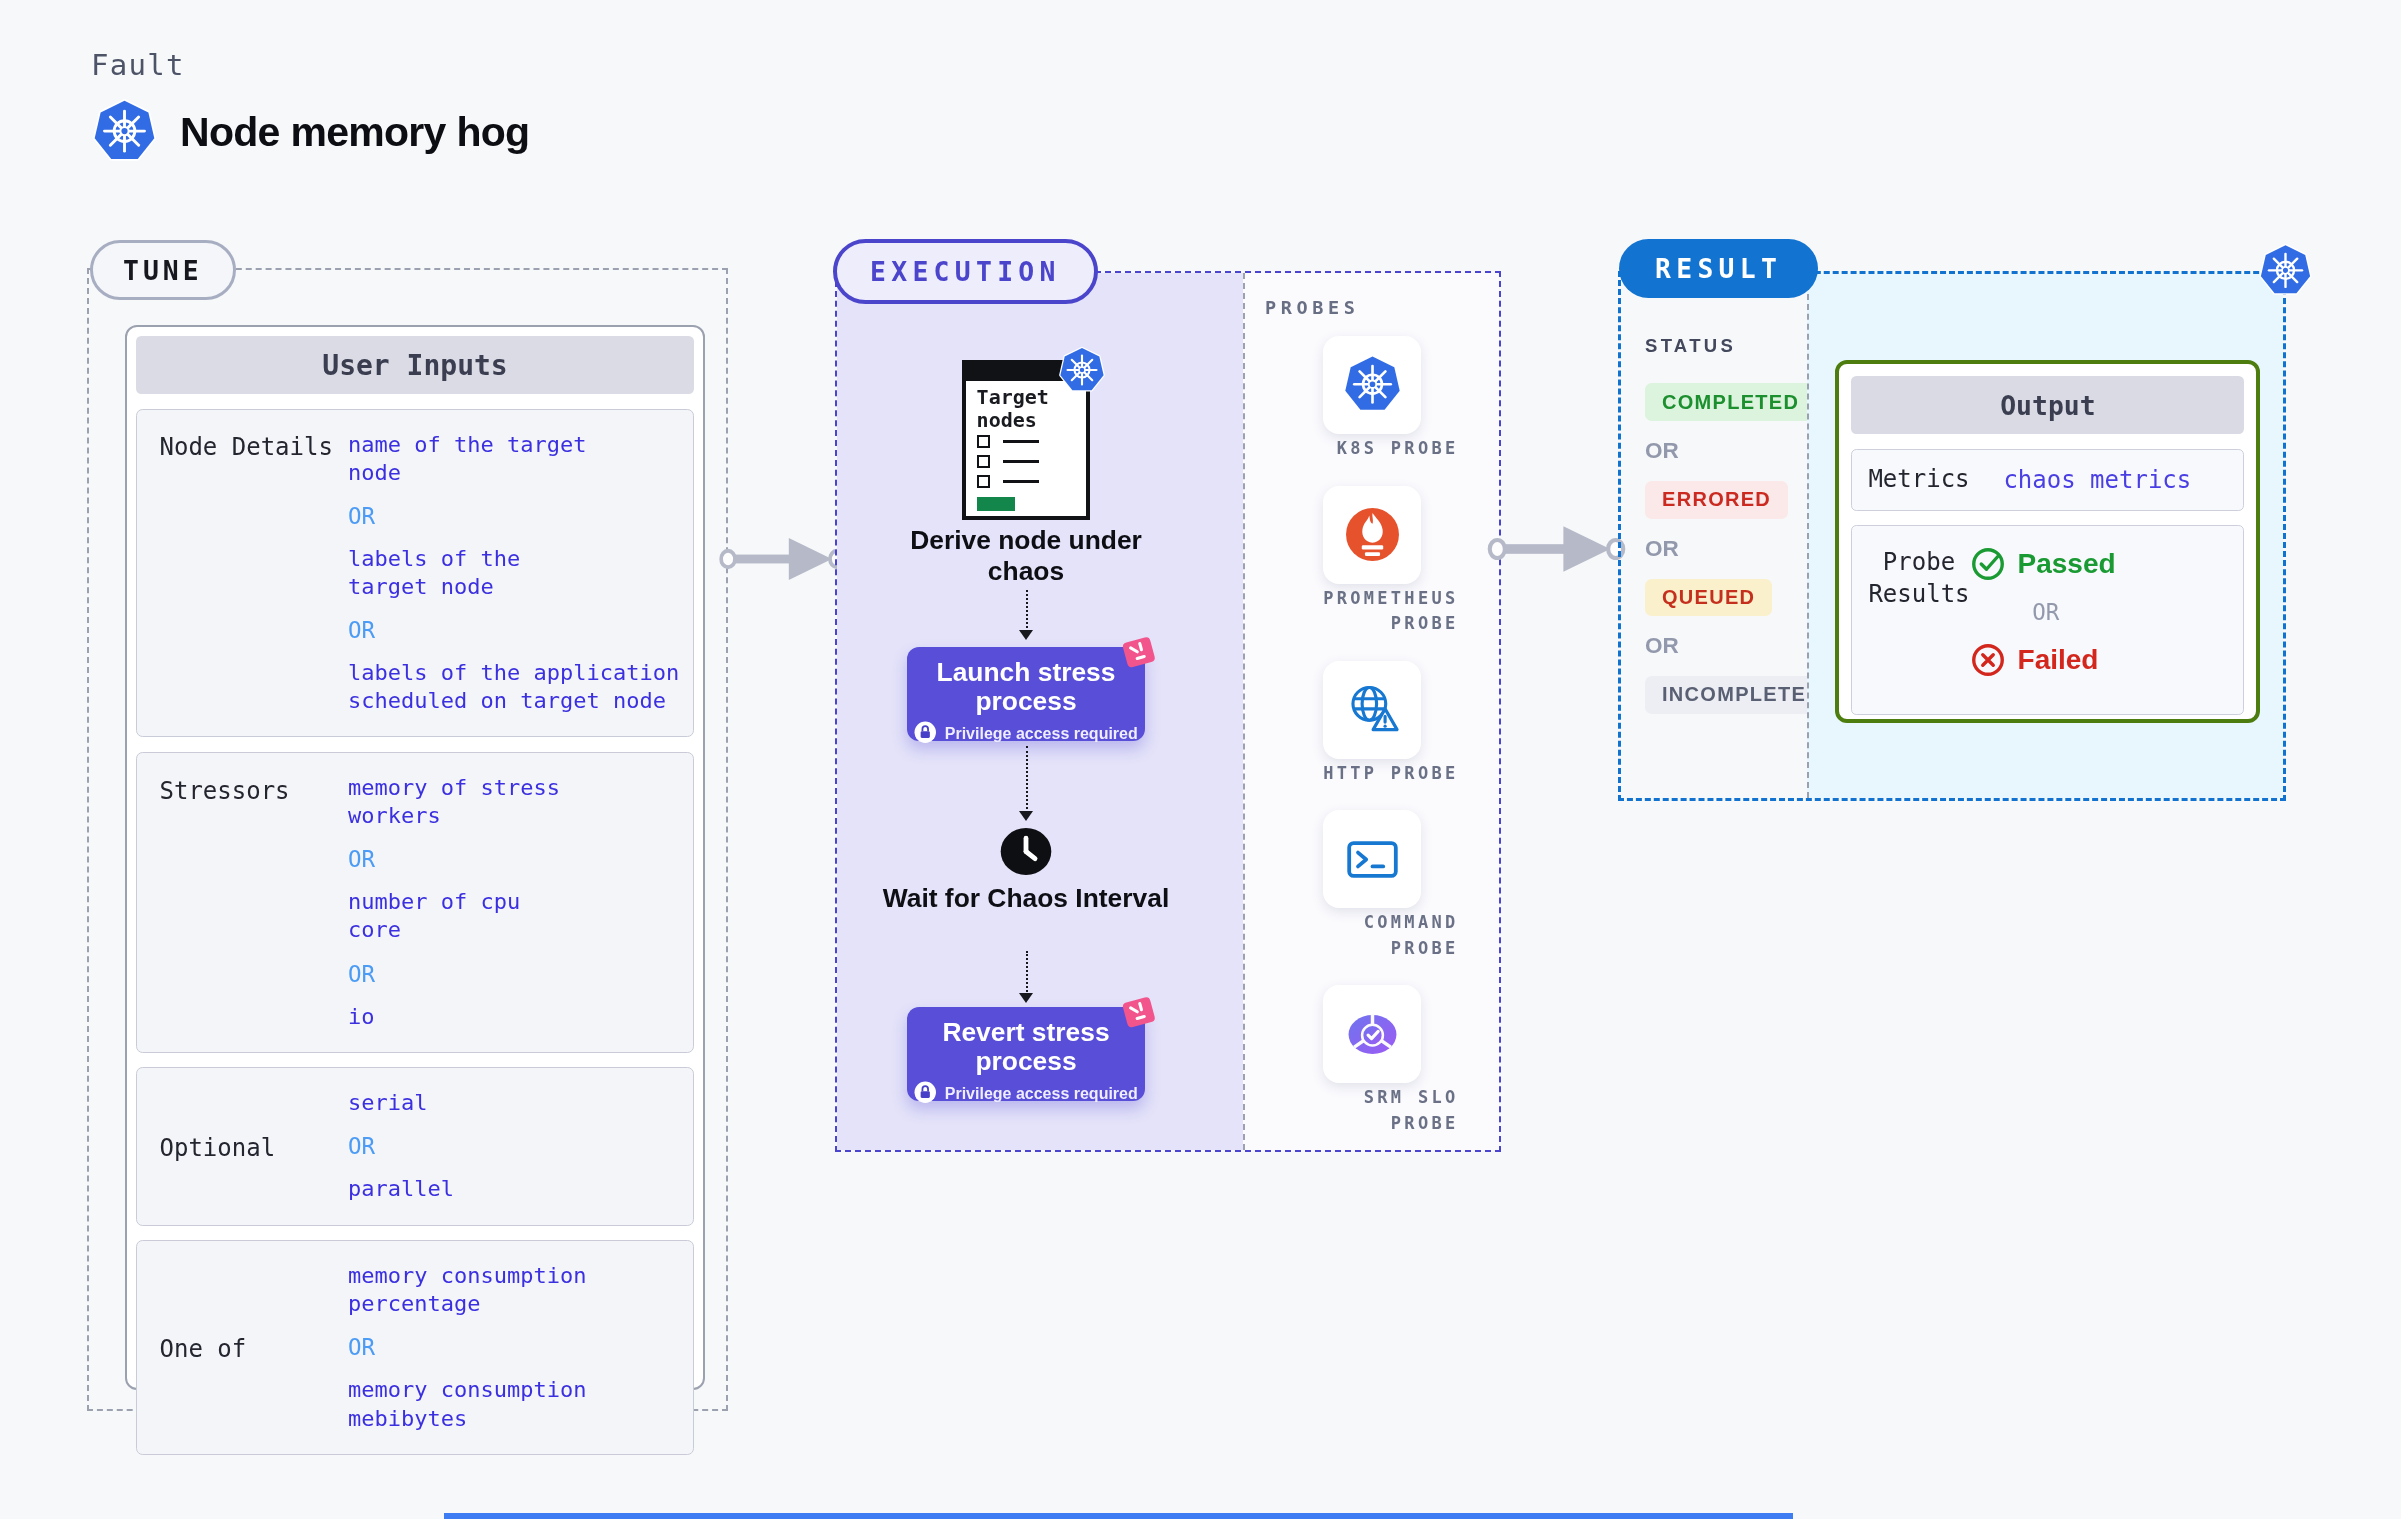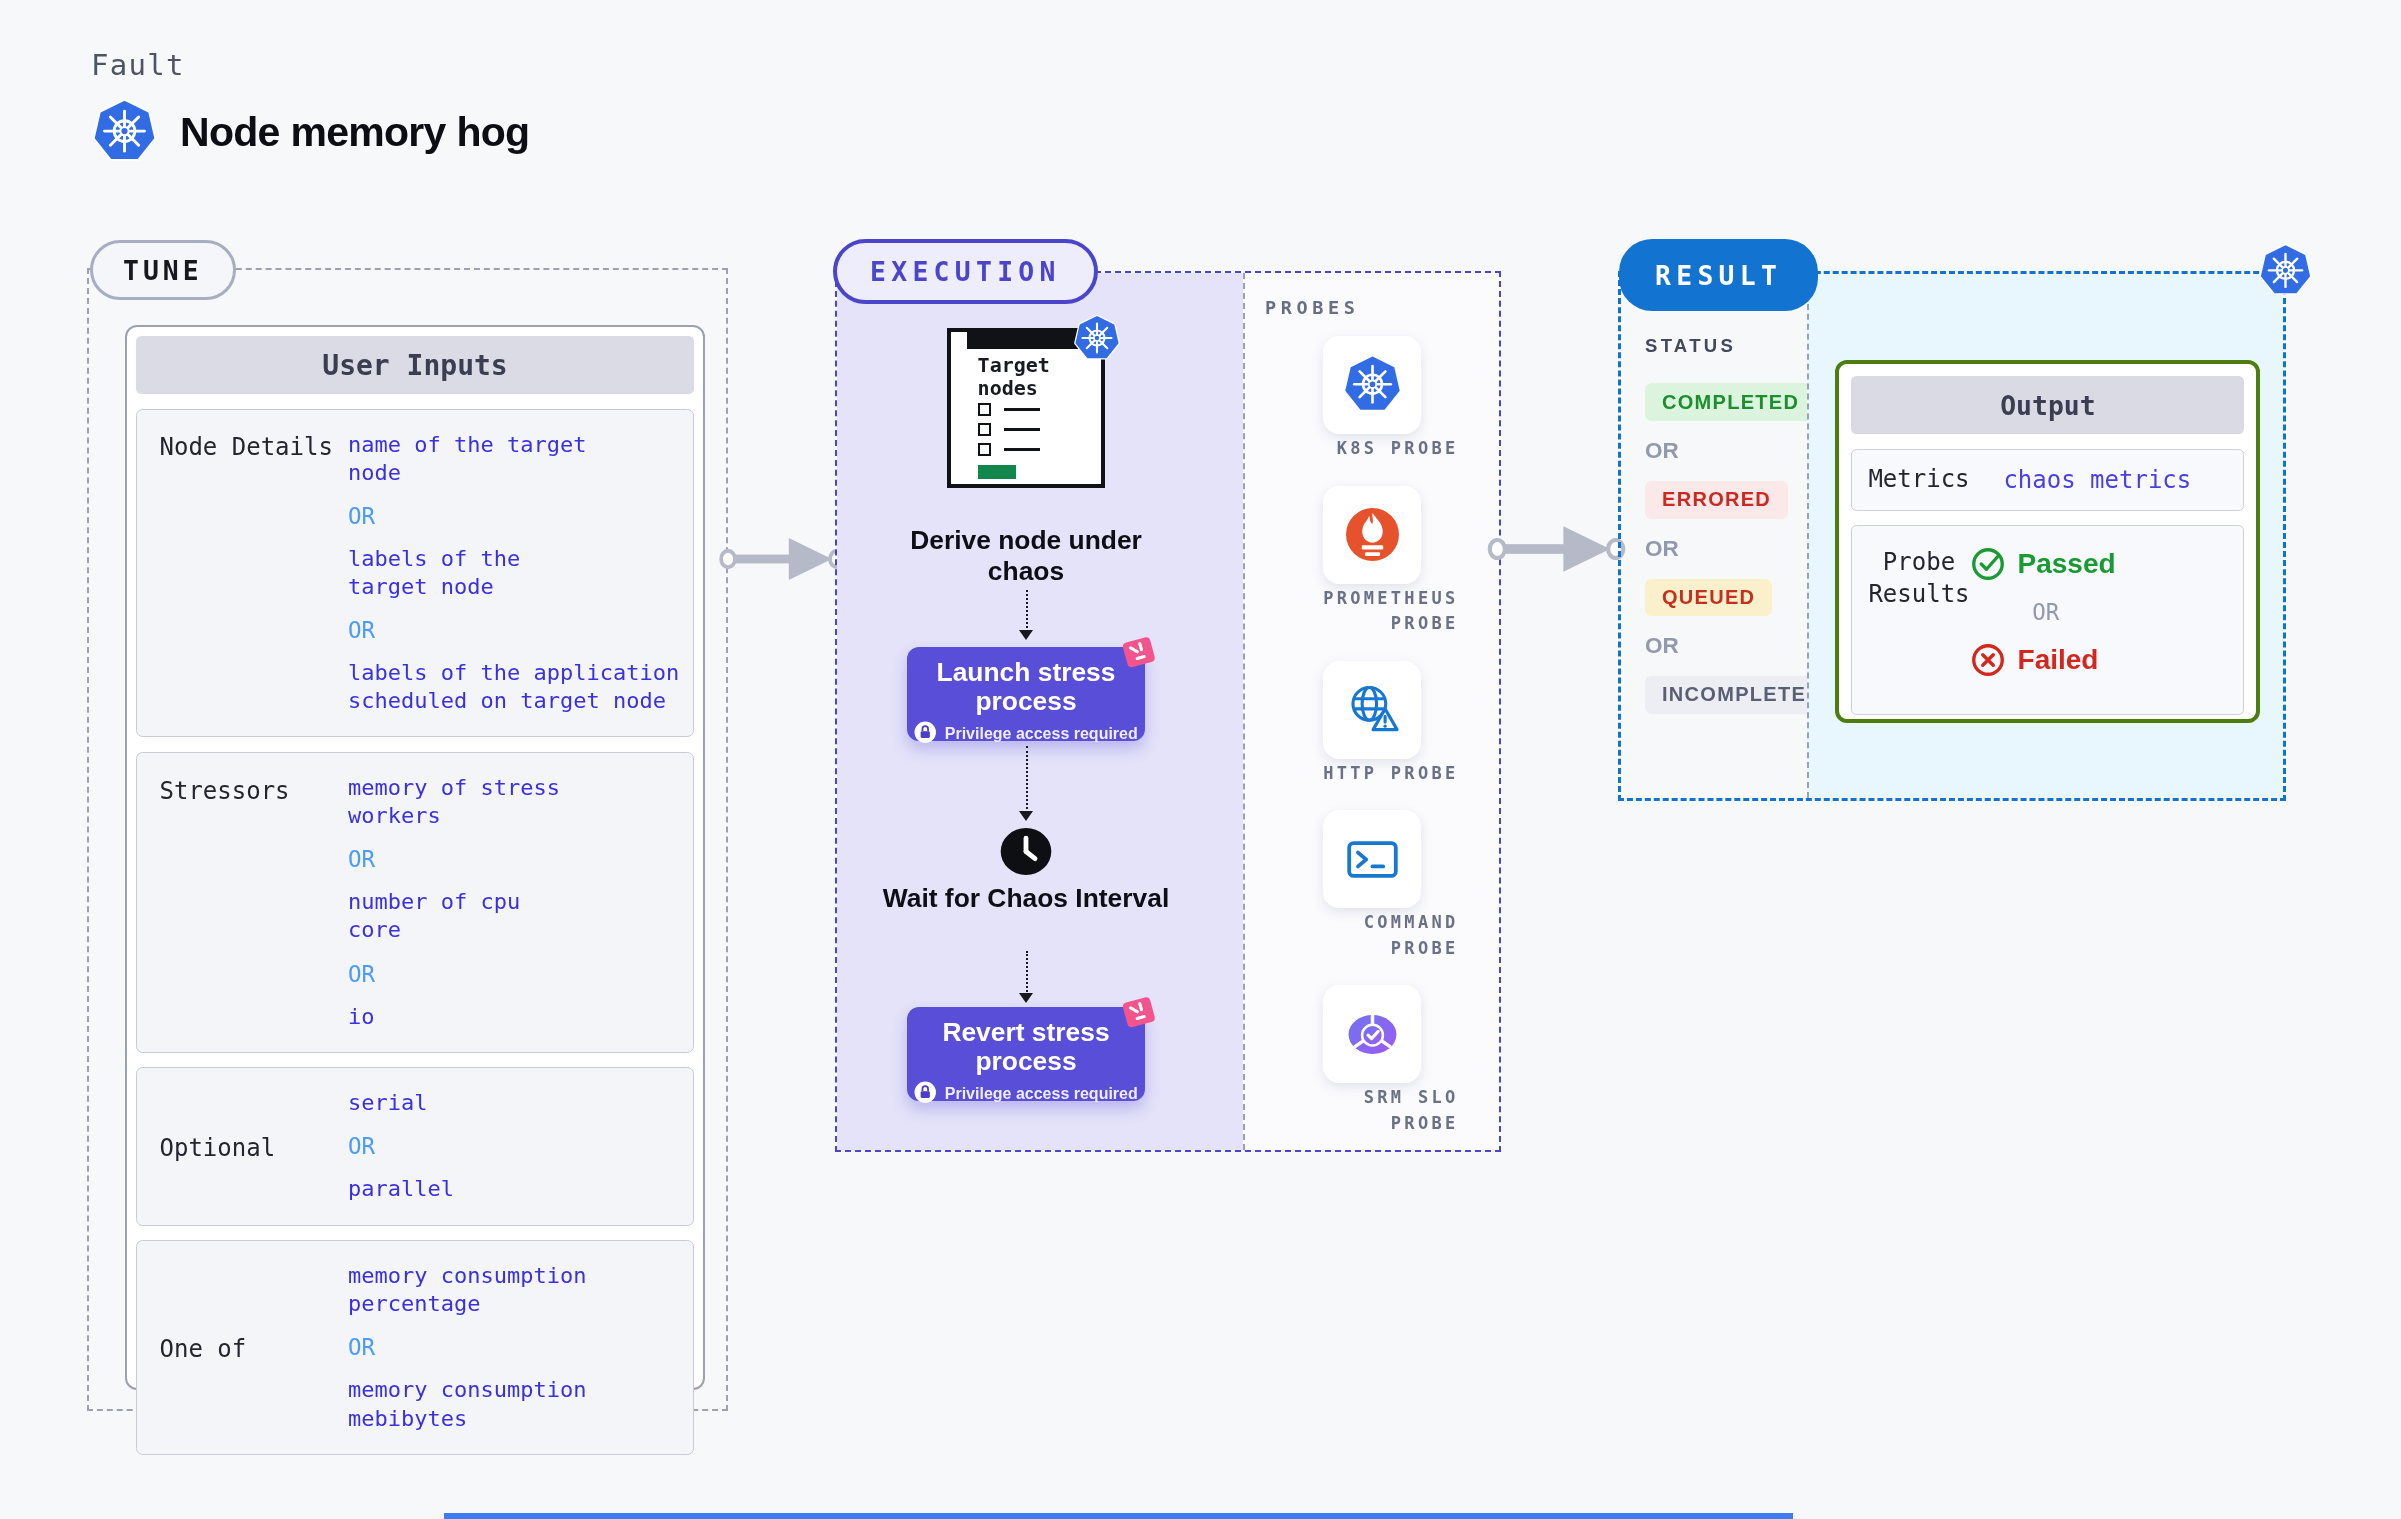--- a/index.html
+++ b/index.html
@@ -13,21 +13,21 @@
   .title-row .k8s{width:69px;height:69px;}
   .page-title{font-size:41px;font-weight:800;color:#0C0E13;letter-spacing:-0.7px;}
 
   
   .pill{position:absolute;display:flex;align-items:center;justify-content:center;
         font-family:"DejaVu Sans Mono","Liberation Mono",monospace;font-weight:700;border-radius:33px;z-index:5;}
   .pill-tune{left:90px;top:240px;height:54px;padding:0 30px;background:#F5F6FA;border:3.3px solid #A8AEC2;
              color:#17181F;font-size:26.4px;letter-spacing:4px;}
   .pill-exec{left:833px;top:239px;height:57px;padding:0 33px;background:#EEEDFC;border:4px solid #4B45CC;
              color:#4B45CC;font-size:26.4px;letter-spacing:5.3px;}
-  .pill-result{left:1619px;top:239px;height:72px;padding:0 36px;background:#1273D0;border:none;
+  .pill-result{left:1619px;top:239px;height:59px;padding:0 36px;background:#1273D0;border:none;
              color:#FFFFFF;font-size:26.4px;letter-spacing:5.3px;}
 
   
   .tune-panel{position:absolute;left:87px;top:268px;width:641px;height:1143px;
               border:2.6px dashed #9BA1AF;box-sizing:border-box;}
   .user-inputs{position:absolute;left:36px;top:55px;width:580px;height:1065px;background:#FFFFFF;
                border:2.6px solid #9BA1AF;border-radius:12px;box-sizing:border-box;padding:9px;}
   .ui-header{height:58px;background:#DBDBE5;border-radius:5.3px;display:flex;align-items:center;justify-content:center;
              font-family:"DejaVu Sans Mono","Liberation Mono",monospace;font-size:28px;font-weight:700;color:#3A3E50;}
   .ui-row{margin-top:14.5px;background:#F4F5F9;border:1.3px solid #C9CCD8;border-radius:6.6px;
@@ -45,22 +45,22 @@
   
   .arrow1{position:absolute;left:719px;top:528px;width:127px;height:62px;}
   .arrow2{position:absolute;left:1486px;top:518px;width:141px;height:62px;}
 
   
   .execution-panel{position:absolute;left:835px;top:271px;width:666px;height:881px;
                    border:2.6px dashed #4A44CE;box-sizing:border-box;display:flex;}
   .exec-flow{width:406px;background:#E4E3F9;position:relative;}
   .probes-col{flex:1;background:#FBFBFE;border-left:2px dashed #9BA1AF;position:relative;}
 
-  .tn-window{position:absolute;left:189px;top:55px;transform:translateX(-50%);width:158px;height:160px;
-             background:#FFFFFF;border:4px solid #111216;box-sizing:border-box;padding-left:16px;}
+  .tn-window{position:absolute;left:189px;top:87px;transform:translateX(-50%);width:128px;height:160px;
+             background:#FFFFFF;border:4px solid #111216;box-sizing:border-box;}
   .tn-bar{height:17px;background:#111216;}
   .tn-body{padding:5.3px 0 0 10.6px;}
   .tn-title{font-family:"DejaVu Sans Mono","Liberation Mono",monospace;font-size:20px;font-weight:700;
             color:#1A1B20;line-height:22.5px;}
   .tn-item{display:flex;align-items:center;height:20px;}
   .tn-check{width:13.2px;height:13.2px;border:2.6px solid #111216;box-sizing:border-box;}
   .tn-line{width:36px;height:2.6px;background:#111216;margin-left:13.2px;}
   .tn-green{width:38px;height:14.5px;background:#13864B;margin-top:5.3px;}
   .tn-k8s{position:absolute;top:-18.5px;right:-21px;width:50px;height:50px;}
 

